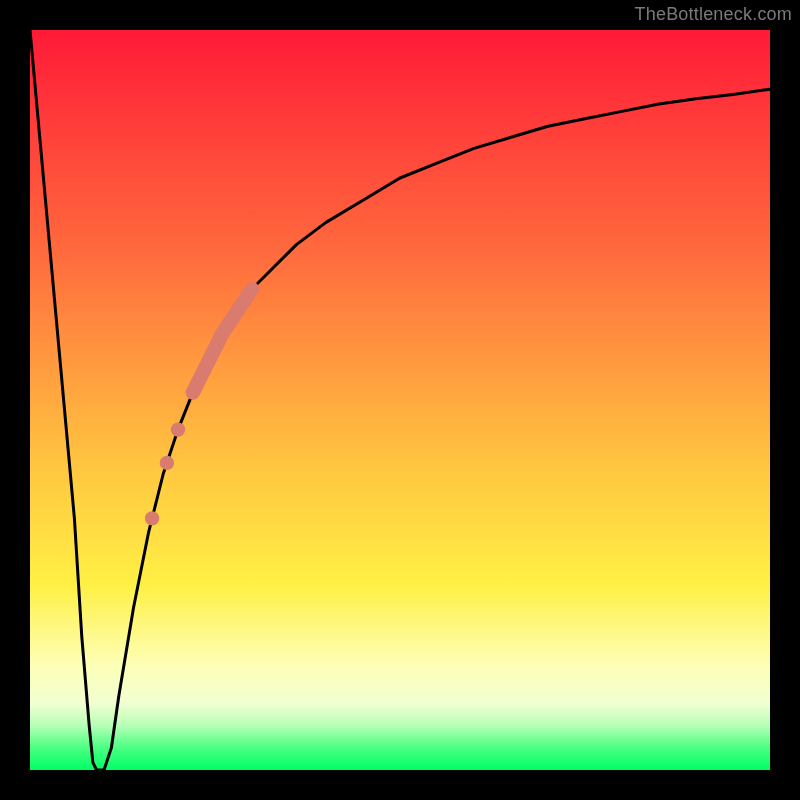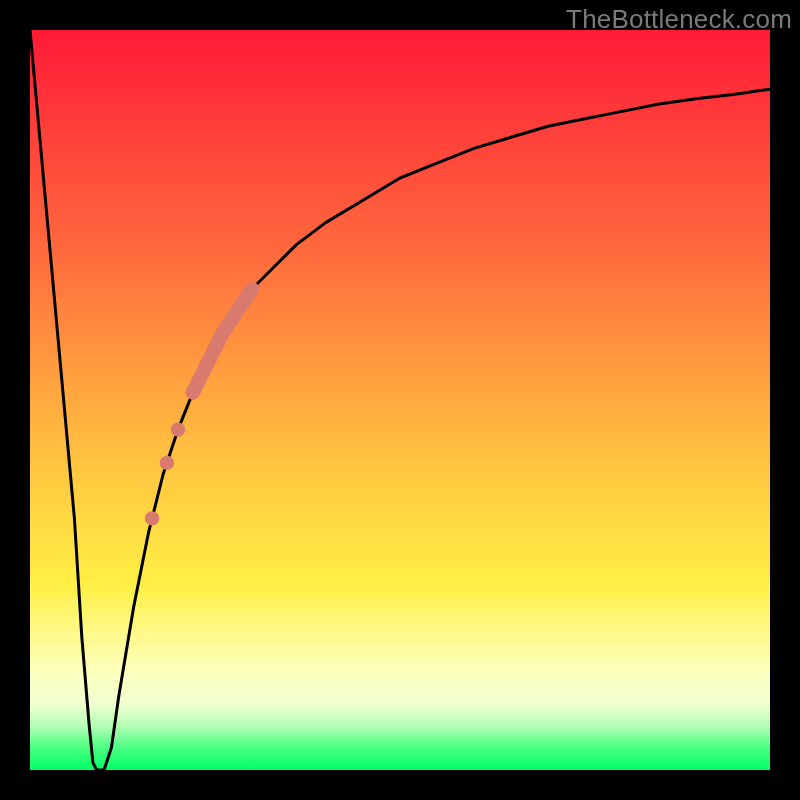--- a/index.html
+++ b/index.html
@@ -37,21 +37,21 @@
       #b6ffb6 94%,
       #4bff82 97%,
       #00ff66 100%
     );
   }
   .watermark {
     position: absolute;
     top: 4px;
     right: 8px;
     color: #7a7a7a;
-    font-size: 26px;
+    font-size: 18px;
     font-weight: 400;
     letter-spacing: 0.2px;
     user-select: none;
   }
   svg.curve {
     position: absolute;
     left: 0;
     top: 0;
     width: 740px;
     height: 740px;

